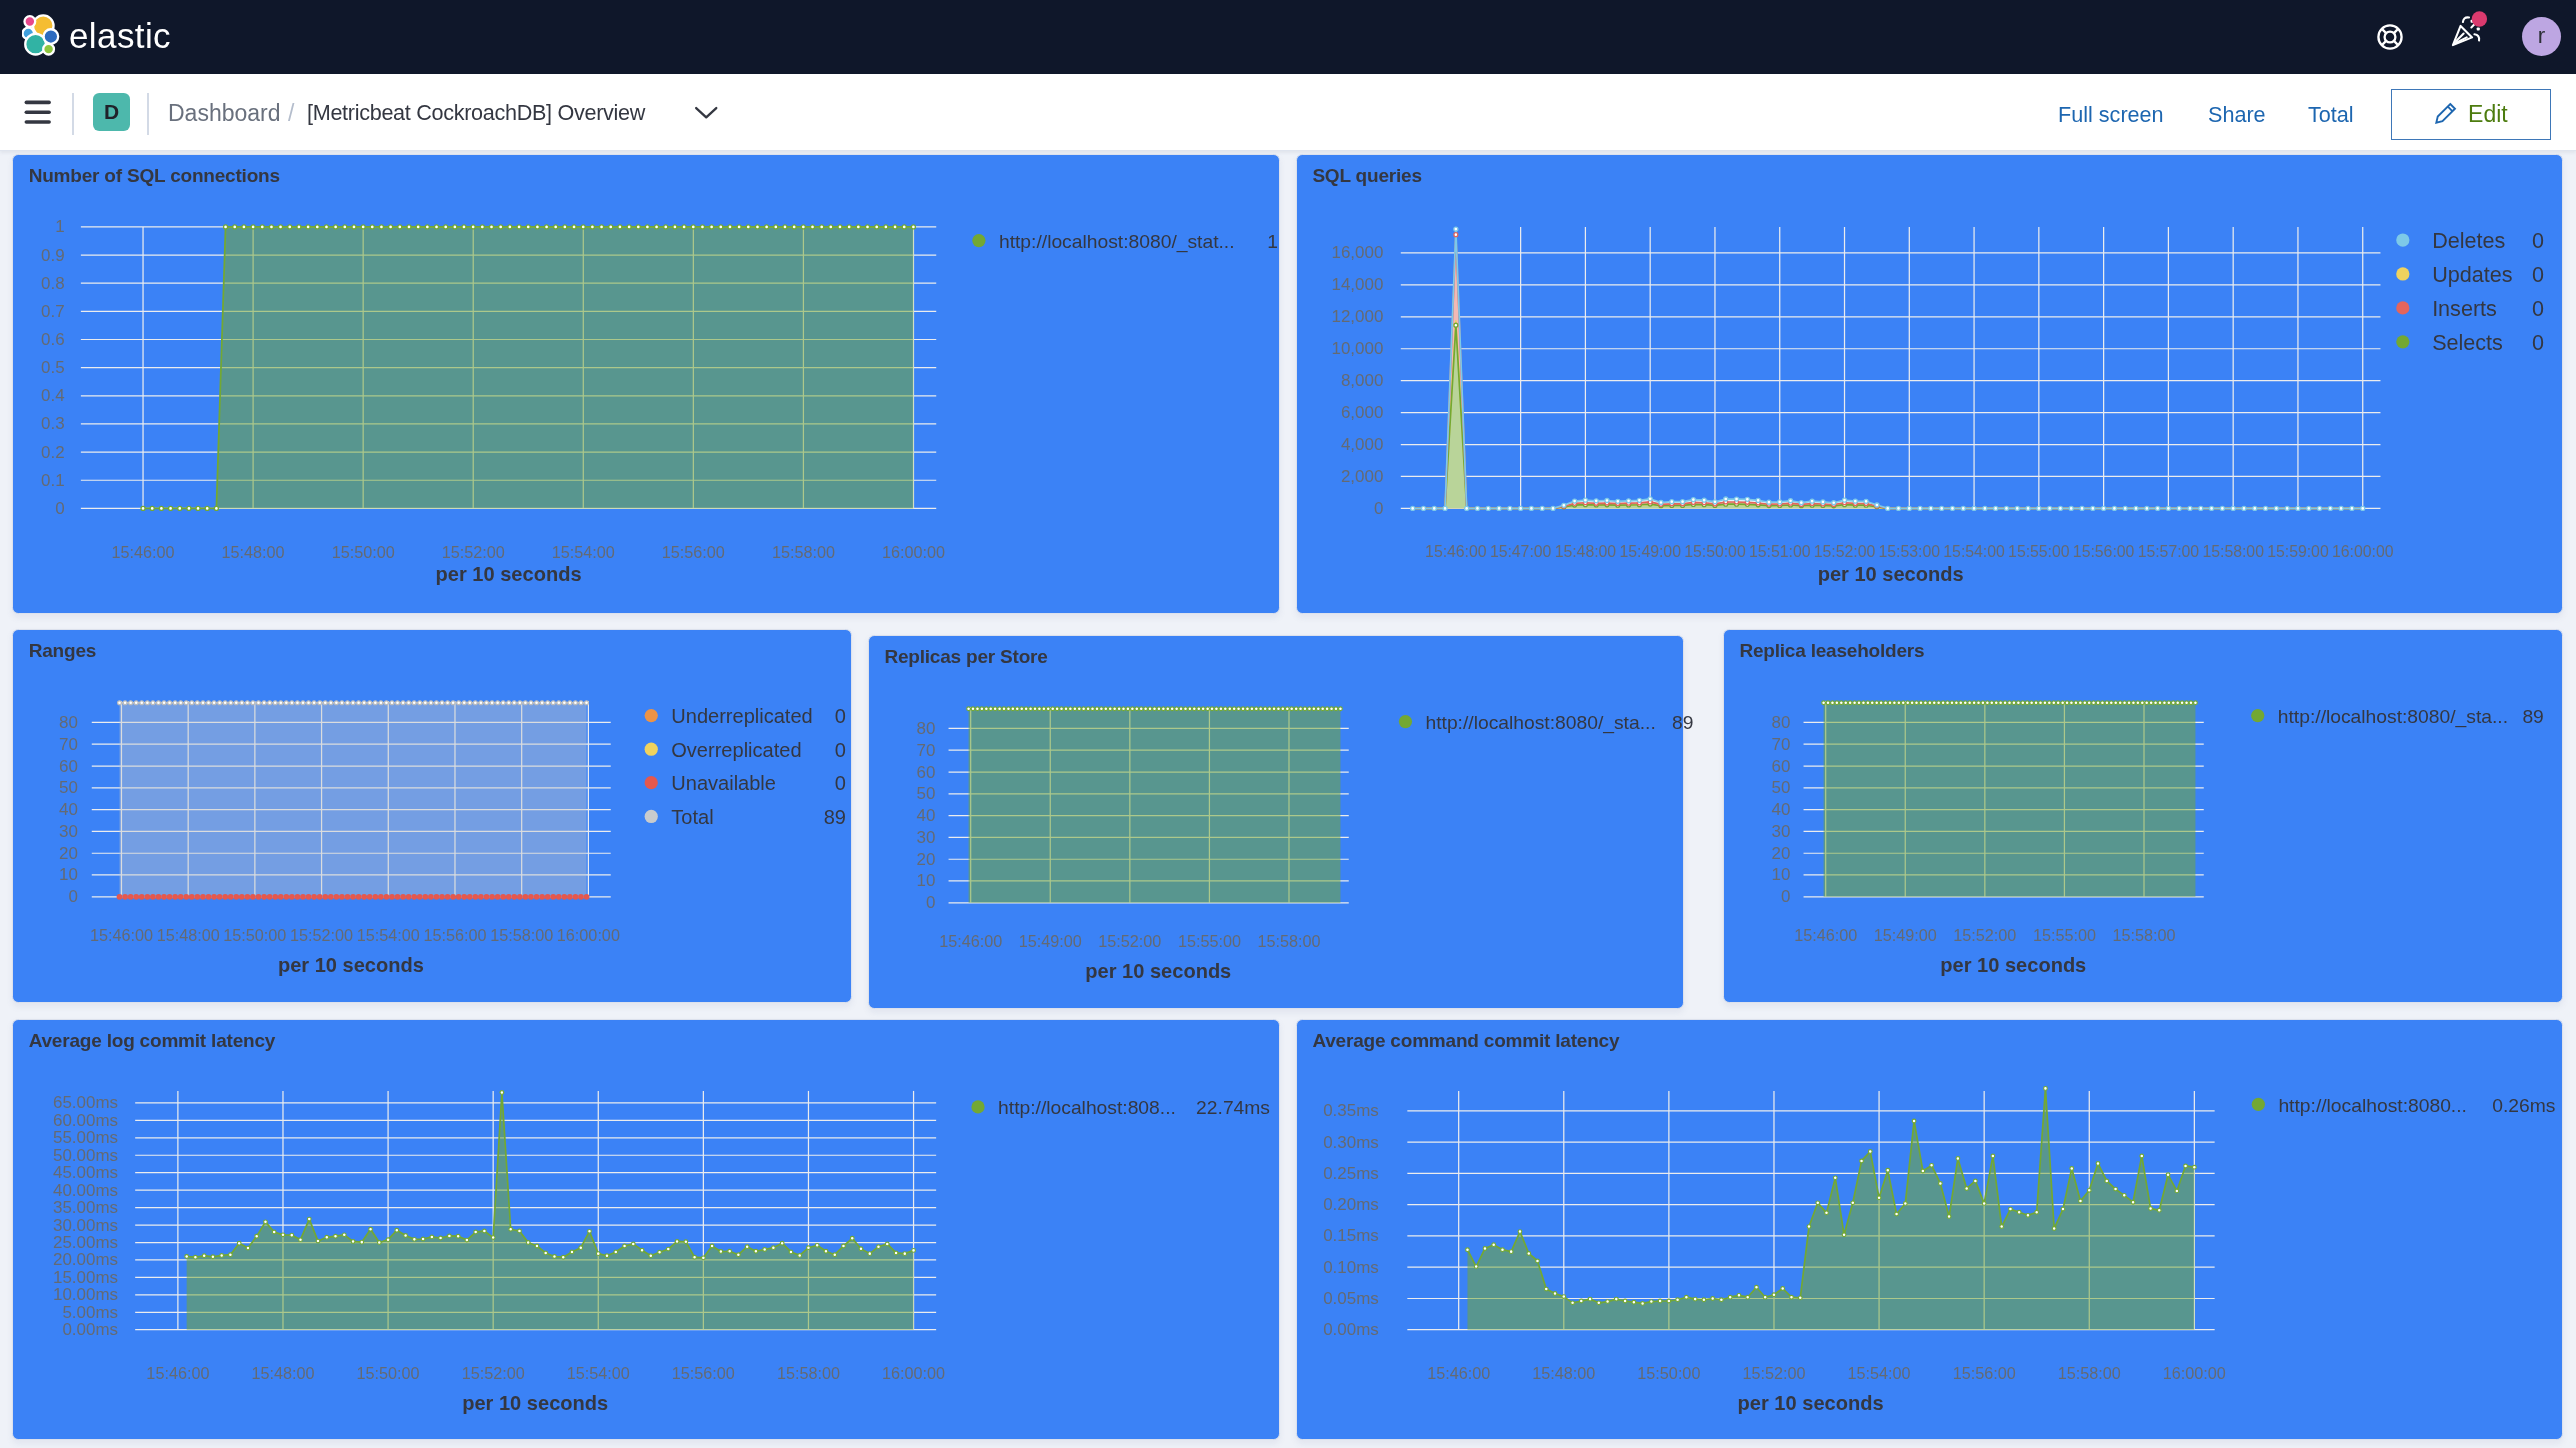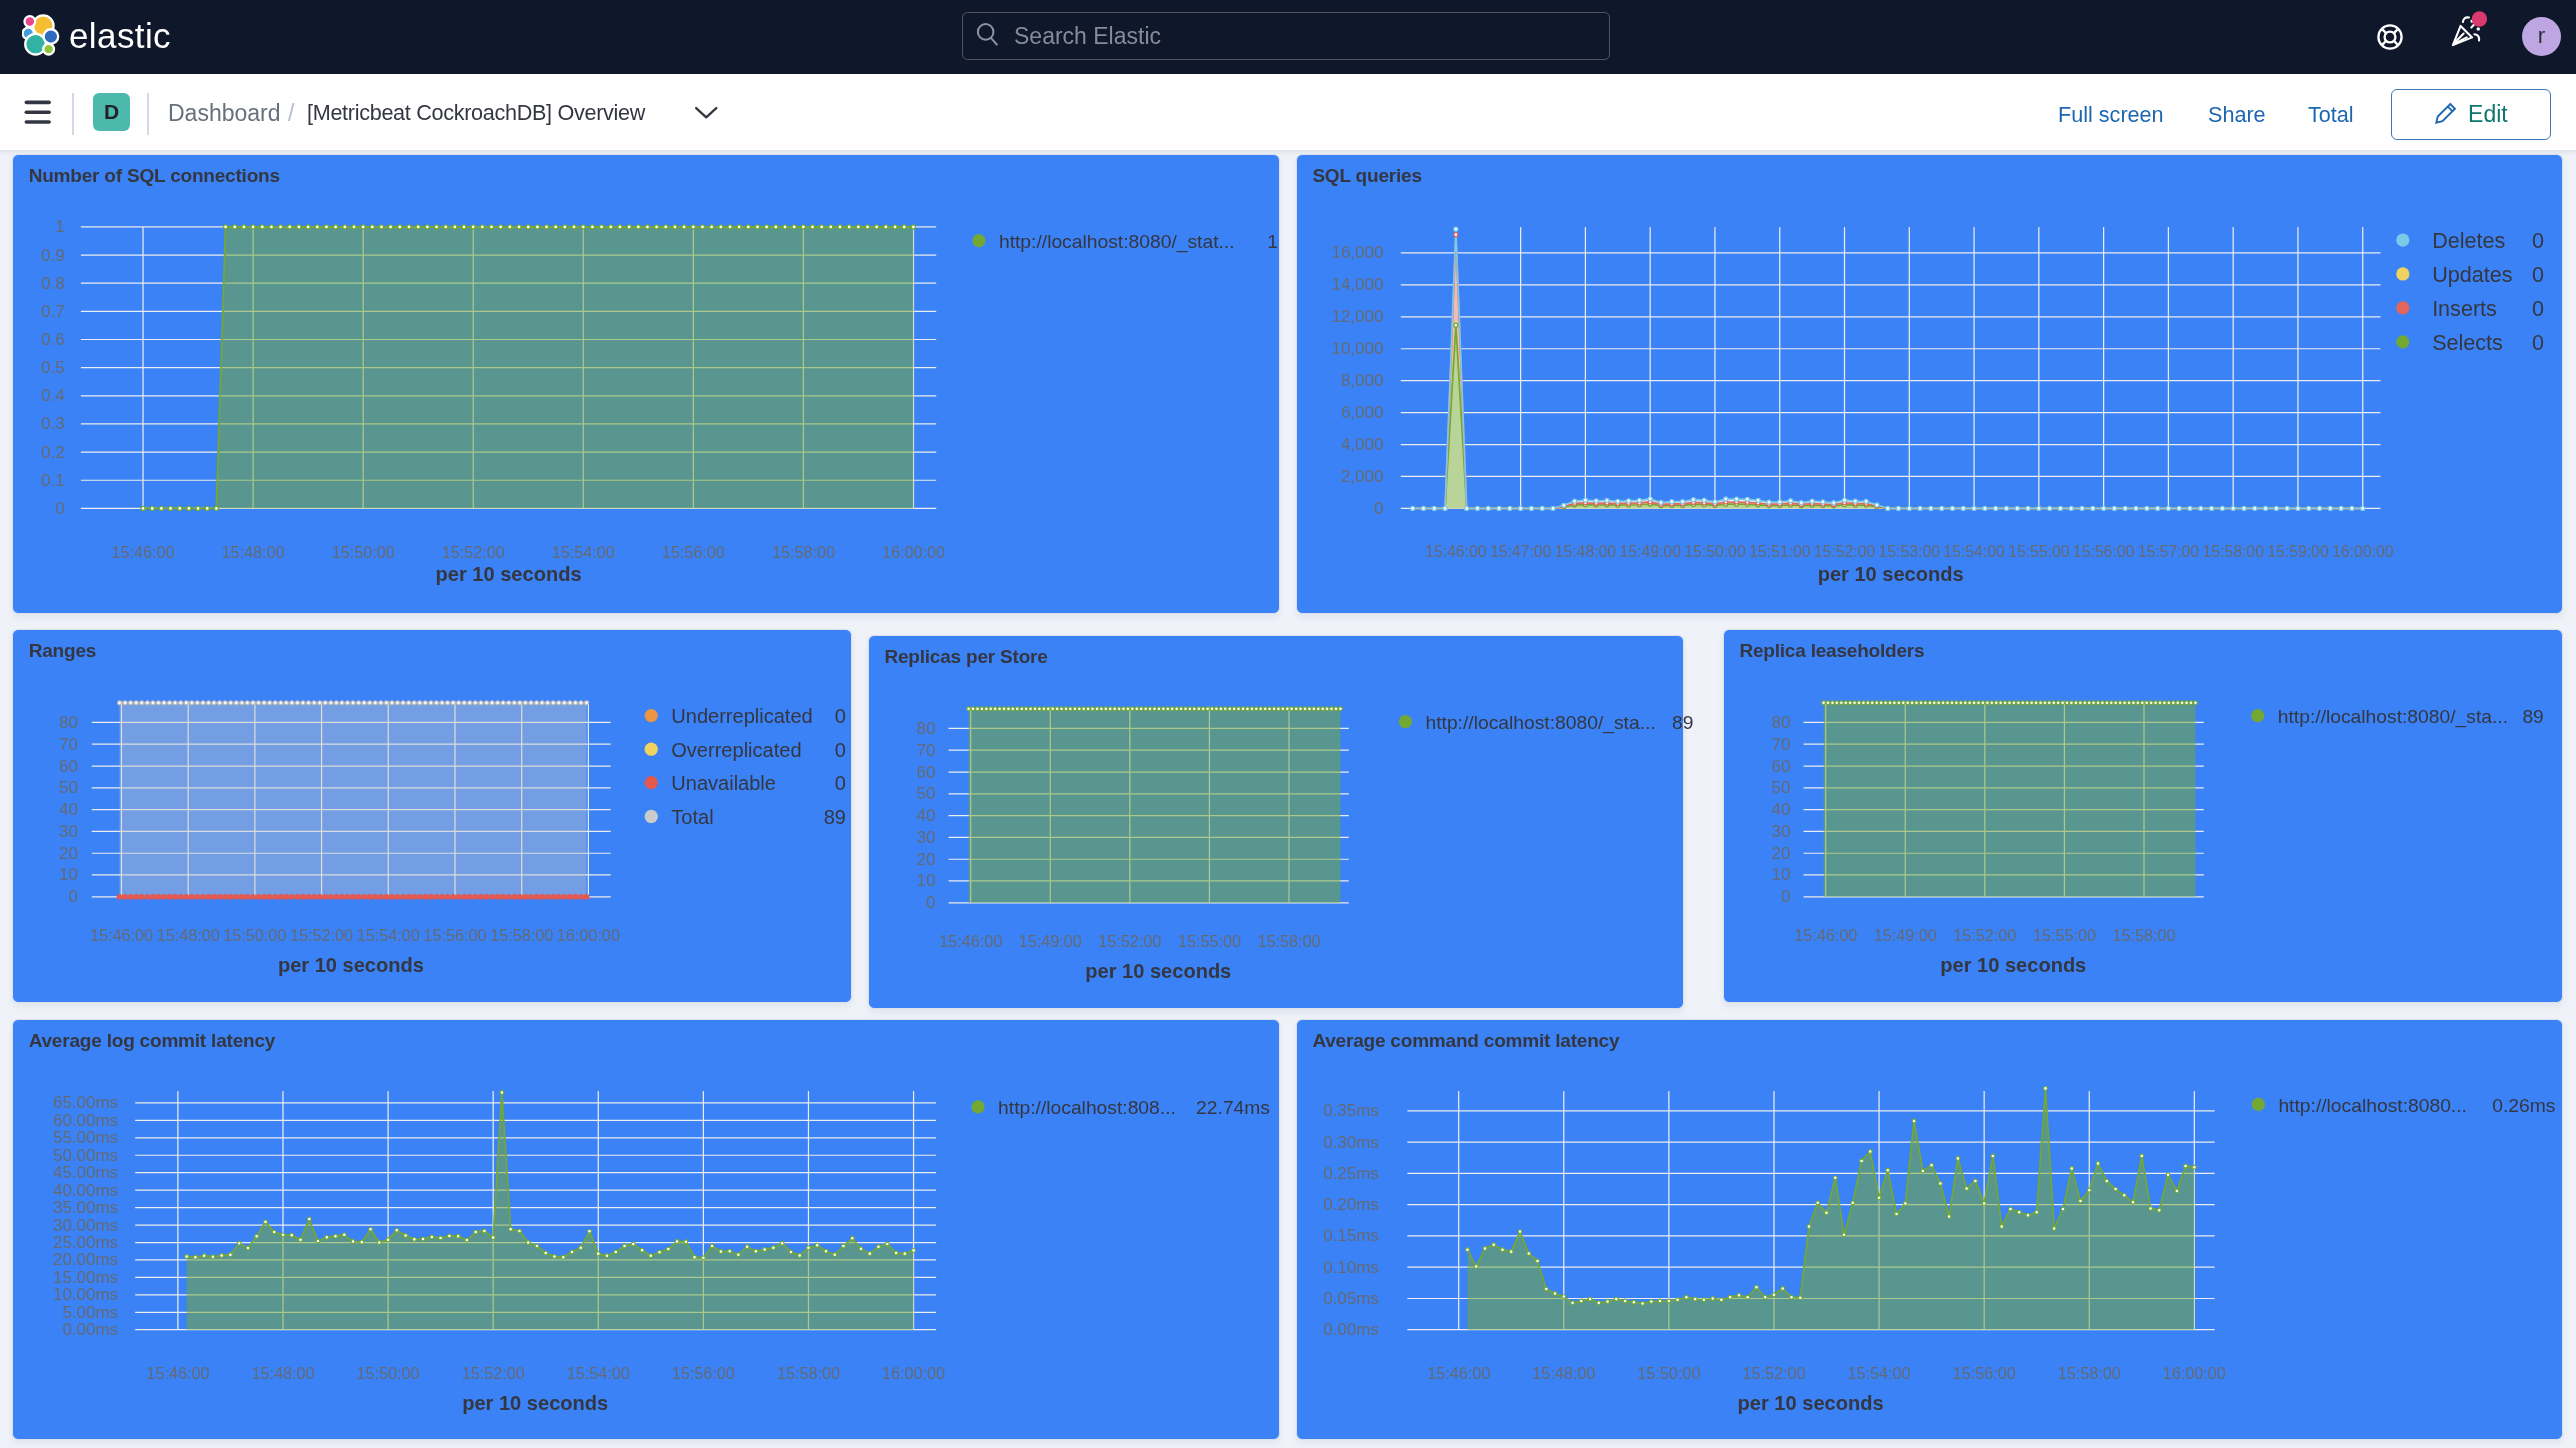--- a/index.html
+++ b/index.html
@@ -14,27 +14,20 @@
 <g stroke="#fff" stroke-width="3">
 <circle cx="27" cy="18" r="13.5" fill="#f5bd32"></circle>
 <circle cx="9.5" cy="12.5" r="7" fill="#e8478b"></circle>
 <circle cx="7.5" cy="28" r="7.5" fill="#41a0dc"></circle>
 <circle cx="17" cy="42" r="13.5" fill="#31b3a4"></circle>
 <circle cx="37" cy="32" r="9.5" fill="#2e6bbf"></circle>
 <circle cx="34" cy="48.5" r="7" fill="#8fc63e"></circle>
 </g>
     </svg>
 <span style="position:absolute;left:69px;top:16px;font-size:35px;color:#fff;letter-spacing:0.4px">elastic</span>
-<div style="position:absolute;left:962px;top:11.6px;width:648px;height:48px;border:1.5px solid #51555f;border-radius:5.4px;box-sizing:border-box">
-<svg width="28" height="28" viewBox="0 0 36 36" style="position:absolute;left:10.8px;top:8.5px">
-<circle cx="15" cy="14" r="10" fill="none" stroke="#9094a1" stroke-width="2.6"></circle>
-<line x1="22" y1="22" x2="30" y2="31" stroke="#9094a1" stroke-width="2.6"></line>
-</svg>
-<span style="position:absolute;left:51px;top:10px;font-size:23px;color:#868b98">Search Elastic</span>
-</div>
 <svg width="34" height="34" viewBox="0 0 44 44" style="position:absolute;left:2373px;top:20px">
 <circle cx="22" cy="22" r="15" fill="none" stroke="#fff" stroke-width="3"></circle>
 <circle cx="22" cy="22" r="7" fill="none" stroke="#fff" stroke-width="3"></circle>
 <g stroke="#fff" stroke-width="3">
 <line x1="11.5" y1="11.5" x2="17" y2="17"></line>
         <line x1="32.5" y1="11.5" x2="27" y2="17"></line>
 <line x1="11.5" y1="32.5" x2="17" y2="27"></line>
         <line x1="32.5" y1="32.5" x2="27" y2="27"></line>
 </g>
     </svg>
@@ -67,21 +60,21 @@
 <div class="vsep" style="left:147px"></div>
 <span style="position:absolute;left:168px;top:26px;font-size:23px;color:#69707d">Dashboard</span>
 <span style="position:absolute;left:288px;top:26px;font-size:23px;color:#b4bdcc">/</span>
 <span style="position:absolute;left:307px;top:26px;font-size:21.6px;font-weight:normal;color:#343741;letter-spacing:-0.3px">[Metricbeat CockroachDB] Overview</span>
 <svg width="28" height="17" viewBox="0 0 36 22" style="position:absolute;left:693px;top:31px">
 <polyline points="4,4 17,16 30,4" fill="none" stroke="#343741" stroke-width="3" stroke-linecap="round" stroke-linejoin="round"></polyline>
 </svg>
 <span class="blink" style="left:2058px">Full screen</span>
 <span class="blink" style="left:2208px">Share</span>
 <span class="blink" style="left:2308px">Total</span>
-<div style="position:absolute;left:2391px;top:15.4px;width:160px;height:51px;border:1.5px solid #3e77b8;border-radius:6px;text-align:center;line-height:48px;font-size:23px;font-weight:500;color:#0f766e"><svg width="23" height="23" viewBox="0 0 16 16" style="vertical-align:-3.1px;margin-right:10.8px">
+<div style="position:absolute;left:2391px;top:15.4px;width:160px;height:51px;border:1.5px solid #3e77b8;border-radius:0;text-align:center;line-height:48px;font-size:23px;font-weight:500;color:#4d7c0f"><svg width="23" height="23" viewBox="0 0 16 16" style="vertical-align:-3.1px;margin-right:10.8px">
 <path d="M11.3 1.4 L14.6 4.7 L5.9 13.4 L1.6 14.4 L2.6 10.1 Z M10 3.6 L12.4 6" fill="none" stroke="#1d66b0" stroke-width="1.3"></path>
 </svg>Edit</div>
 </div>
 <div class="panel" style="left:12.3px;top:154px;width:1268px;height:460px">
 <div class="ptitle">Number of SQL connections</div>
 <svg width="1268" height="460" viewBox="0 0 1644 596" style="position:absolute;left:0;top:0">
       <line x1="88" y1="458.0" x2="1197" y2="458.0" stroke="#ebecee" stroke-width="1.6"></line>
       <line x1="88" y1="421.5" x2="1197" y2="421.5" stroke="#ebecee" stroke-width="1.6"></line>
       <line x1="88" y1="385.0" x2="1197" y2="385.0" stroke="#ebecee" stroke-width="1.6"></line>
       <line x1="88" y1="348.5" x2="1197" y2="348.5" stroke="#ebecee" stroke-width="1.6"></line>

